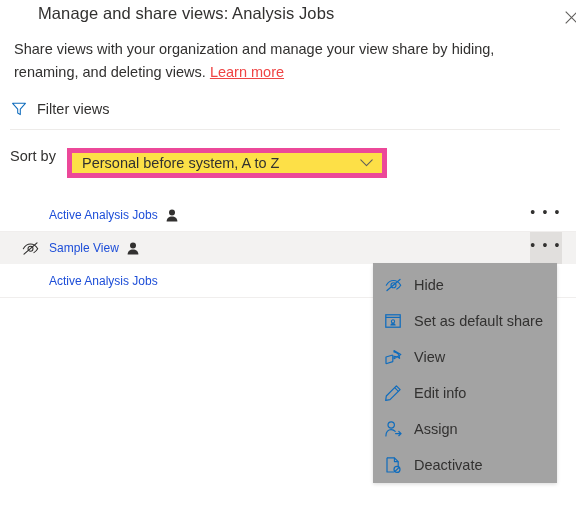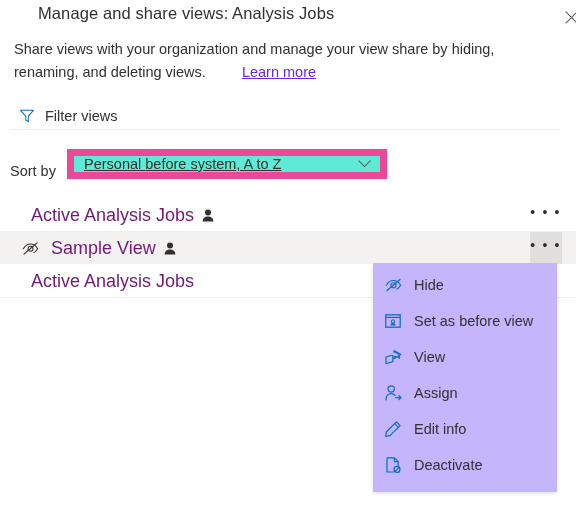--- a/index.html
+++ b/index.html
@@ -53,36 +53,34 @@
   .description {
     position: absolute;
     left: 14px;
     top: 38px;
     width: 534px;
     font-size: 14.5px;
     line-height: 23px;
     color: #323130;
   }
   .learn-more {
-    color: #6d28d9;
+    color: #ef4444;
     text-decoration: underline;
     cursor: pointer;
-    margin-left: 32px;
   }
 
   
   .filter-row {
     position: absolute;
-    left: 18px;
+    left: 10px;
     top: 97px;
     height: 24px;
     display: flex;
     align-items: center;
     cursor: pointer;
-    margin-top: 7px;
   }
   .filter-icon {
     width: 18px;
     height: 18px;
     margin-right: 9px;
     display: flex;
     align-items: center;
     justify-content: center;
     color: #0f6cbd;
   }
@@ -100,38 +98,37 @@
     background: #edebe9;
   }
 
   
   .sort-row {
     position: absolute;
     left: 10px;
     top: 148px;
     height: 31px;
     display: flex;
-    align-items: flex-end;
+    align-items: flex-start;
   }
   .sort-label {
     font-size: 14.5px;
     color: #323130;
     width: 57px;
   }
   .sort-select {
     width: 320px;
     height: 30px;
     box-sizing: border-box;
-    border: 7px solid #ec4899;
-    background: #5eead4;
+    border: 5px solid #ec4899;
+    background: #fde047;
     display: flex;
     align-items: center;
     position: relative;
     cursor: pointer;
-    text-decoration: underline;
   }
   .sort-select-value {
     font-size: 14.5px;
     color: #323130;
     padding-left: 10px;
     flex: 1;
     white-space: nowrap;
     overflow: hidden;
   }
   .sort-chevron {
@@ -155,38 +152,37 @@
     height: 33px;
     box-sizing: border-box;
     display: flex;
     align-items: center;
     border-bottom: 1px solid #f0eeed;
     background: transparent;
   }
   .view-row.selected {
     background: #f3f2f1;
     border-bottom: 1px solid #ffffff;
-    padding-left: 20px;
   }
   .view-row-visibility {
     position: absolute;
     left: 22px;
     top: 50%;
     transform: translateY(-50%);
     width: 17px;
     height: 17px;
     display: flex;
     align-items: center;
     justify-content: center;
     color: #323130;
   }
   .view-row-name {
-    margin-left: 31px;
-    font-size: 18px;
-    color: #701a75;
+    margin-left: 49px;
+    font-size: 12px;
+    color: #1d4ed8;
     white-space: nowrap;
   }
   .view-row-owner {
     margin-left: 7px;
     width: 14px;
     height: 14px;
     display: flex;
     align-items: center;
     justify-content: center;
     color: #323130;
@@ -213,23 +209,23 @@
     display: block;
     transform: translateY(-3px);
   }
 
   
   .context-menu {
     position: absolute;
     left: 373px;
     top: 263px;
     width: 184px;
-    background: #c4b5fd;
+    background: #a3a3a3;
     box-shadow: 0 1.6px 3.6px 0 rgba(0,0,0,0.132), 0 0.3px 0.9px 0 rgba(0,0,0,0.108);
-    padding: 4px 0 9px 0;
+    padding: 4px 0 0 0;
     box-sizing: border-box;
   }
   .menu-item {
     height: 36px;
     display: flex;
     align-items: center;
     padding-left: 11px;
     cursor: pointer;
     box-sizing: border-box;
   }
@@ -348,53 +344,53 @@
 
   <div class="menu-item">
     <span class="menu-item-icon">
       <svg width="16" height="16" viewBox="0 0 16 16" fill="none" xmlns="http://www.w3.org/2000/svg">
         <rect x="0.8" y="1.8" width="14.4" height="12.4" stroke="currentColor" stroke-width="1.25"></rect>
         <path d="M0.8 4.4 H15.2" stroke="currentColor" stroke-width="1.25"></path>
         <circle cx="8" cy="8.4" r="1.6" stroke="currentColor" stroke-width="1.1"></circle>
         <path d="M5.3 12.4 C5.6 10.8 6.7 10.1 8 10.1 C9.3 10.1 10.4 10.8 10.7 12.4 Z" fill="currentColor"></path>
       </svg>
     </span>
-    <span class="menu-item-label">Set as before view</span>
+    <span class="menu-item-label">Set as default share</span>
   </div>
 
   <div class="menu-item">
     <span class="menu-item-icon">
       <svg width="17" height="15" viewBox="0 0 17 15" fill="none" xmlns="http://www.w3.org/2000/svg">
         <path d="M1.0 13.8 L1.0 7.0 L7.8 5.0" stroke="currentColor" stroke-width="1.2" stroke-linejoin="round"></path>
         <path d="M1.0 13.8 L7.8 11.6 L7.8 5.0" stroke="currentColor" stroke-width="1.2" stroke-linejoin="round"></path>
         <path d="M9.0 8.8 L9.0 6.2 C11.4 6.2 13.2 6.9 14.6 8.4 C14.4 5.0 12.6 2.6 9.0 2.0 L9.0 0.6 L15.8 4.5 Z" stroke="currentColor" stroke-width="1.15" stroke-linejoin="round"></path>
       </svg>
     </span>
     <span class="menu-item-label">View</span>
   </div>
 
   <div class="menu-item">
     <span class="menu-item-icon">
+      <svg width="16" height="16" viewBox="0 0 16 16" fill="none" xmlns="http://www.w3.org/2000/svg">
+        <path d="M11.4 0.9 L15.1 4.6 L5.0 14.7 L0.7 15.3 L1.3 11.0 Z" stroke="currentColor" stroke-width="1.2" stroke-linejoin="round"></path>
+        <path d="M9.7 2.6 L13.4 6.3" stroke="currentColor" stroke-width="1.05"></path>
+      </svg>
+    </span>
+    <span class="menu-item-label">Edit info</span>
+  </div>
+
+  <div class="menu-item">
+    <span class="menu-item-icon">
       <svg width="17" height="16" viewBox="0 0 17 16" fill="none" xmlns="http://www.w3.org/2000/svg">
         <circle cx="6.2" cy="4.0" r="3.2" stroke="currentColor" stroke-width="1.2"></circle>
         <path d="M0.9 15.0 C0.9 10.8 3.3 8.6 6.2 8.6 C7.8 8.6 9.2 9.2 10.2 10.4" stroke="currentColor" stroke-width="1.2" stroke-linecap="round"></path>
         <path d="M10.6 12.6 H16.0 M13.8 10.5 L16.1 12.6 L13.8 14.7" stroke="currentColor" stroke-width="1.2" stroke-linecap="round" stroke-linejoin="round"></path>
       </svg>
     </span>
     <span class="menu-item-label">Assign</span>
-  </div>
-
-  <div class="menu-item">
-    <span class="menu-item-icon">
-      <svg width="16" height="16" viewBox="0 0 16 16" fill="none" xmlns="http://www.w3.org/2000/svg">
-        <path d="M11.4 0.9 L15.1 4.6 L5.0 14.7 L0.7 15.3 L1.3 11.0 Z" stroke="currentColor" stroke-width="1.2" stroke-linejoin="round"></path>
-        <path d="M9.7 2.6 L13.4 6.3" stroke="currentColor" stroke-width="1.05"></path>
-      </svg>
-    </span>
-    <span class="menu-item-label">Edit info</span>
   </div>
 
 
   <div class="menu-item">
     <span class="menu-item-icon">
       <svg width="15" height="16" viewBox="0 0 15 16" fill="none" xmlns="http://www.w3.org/2000/svg">
         <path d="M1.0 0.8 H8.4 L12.2 4.6 V10.2" stroke="currentColor" stroke-width="1.2" stroke-linejoin="round"></path>
         <path d="M1.0 0.8 V15.0 H8.2" stroke="currentColor" stroke-width="1.2" stroke-linejoin="round"></path>
         <path d="M8.4 0.8 V4.6 H12.2" stroke="currentColor" stroke-width="1.1" stroke-linejoin="round"></path>
         <circle cx="11.0" cy="12.4" r="3.0" stroke="currentColor" stroke-width="1.2"></circle>

